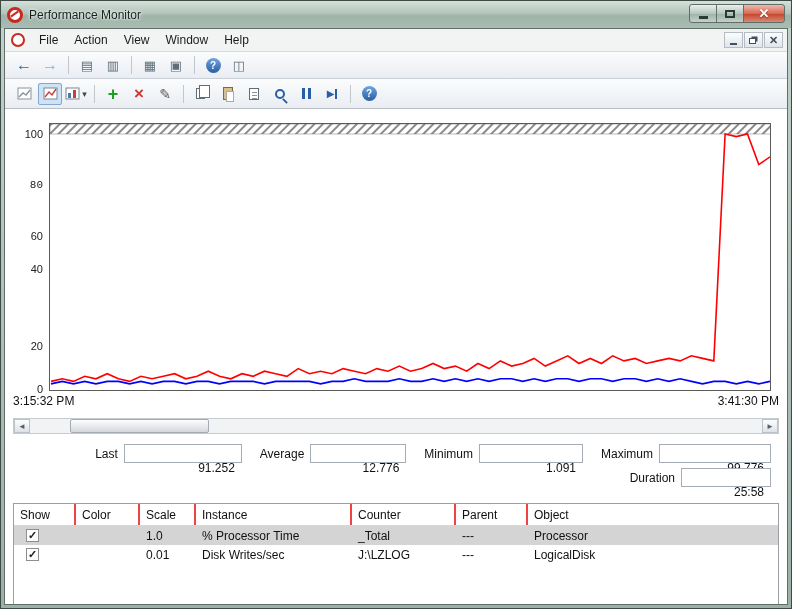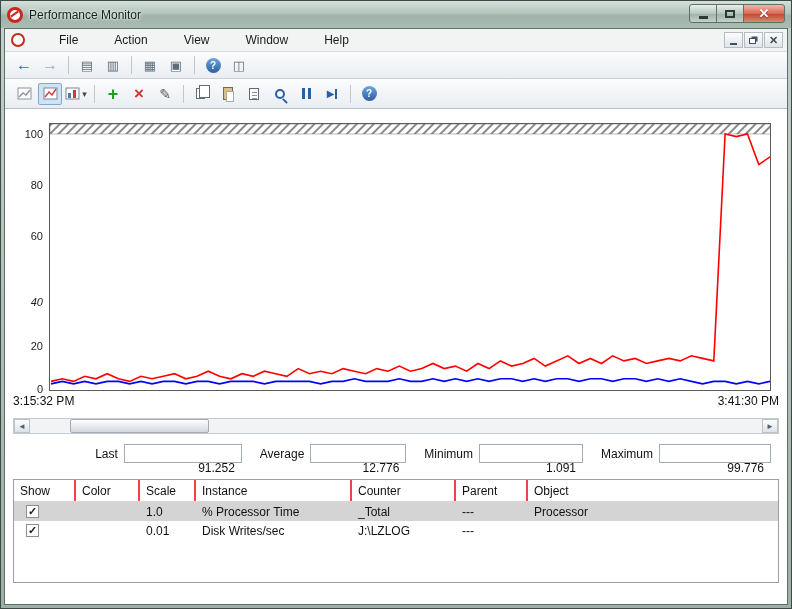--- a/index.html
+++ b/index.html
@@ -16,21 +16,21 @@
   .cap-btn { width:28px; height:19px; border:1px solid #5f6e68; display:flex; align-items:center; justify-content:center;
     background:linear-gradient(#e9f0ec, #b6c6be 50%, #9fb2a8 52%, #c2d1c9); margin-left:-1px; }
   .cap-btn.first { border-radius:3px 0 0 3px; } .cap-btn.close { border-radius:0 3px 3px 0; width:42px;
     background:linear-gradient(#f0b8ad, #d86a54 50%, #c4452d 52%, #d98a74); }
   .g-minbar { width:9px; height:3px; background:#2c3a34; margin-top:7px; }
   .g-maxrect { width:10px; height:8px; border:2px solid #2c3a34; background:transparent; }
   .g-closex { color:#fff; font-size:13px; font-weight:bold; text-shadow:0 1px 1px #7e2416; }
   
   .inner { flex:1; margin:0 3px 3px 3px; border:1px solid #5f6e68; background:#fff; display:flex; flex-direction:column; overflow:hidden; }
   
-  .menubar { flex:0 0 23px; background:#f2f4f3; border-bottom:1px solid #d9d9d9; display:flex; align-items:center; padding:0 4px; position:relative;gap:20px; }
+  .menubar { flex:0 0 23px; background:#f2f4f3; border-bottom:1px solid #d9d9d9; display:flex; align-items:center; padding:0 4px; position:relative; }
   .menu-doc-icon { width:14px; height:14px; border-radius:50%; border:2px solid #c8281e; background:#fff; margin:0 6px 0 2px; }
   .menu-item { font-size:12px; color:#1a1a1a; padding:3px 8px; }
   .mmc-btns { position:absolute; right:4px; top:3px; display:flex; gap:1px; }
   .mmc-btn { width:19px; height:16px; border:1px solid #b5bcc4; background:linear-gradient(#fdfdfd,#dfe5ea);
     display:flex; align-items:center; justify-content:center; }
   .mg-min { width:7px; height:2px; background:#41505e; margin-top:7px; }
   .mg-rest { width:7px; height:6px; border:1px solid #41505e; box-shadow:2px -2px 0 -0.5px #41505e; margin:2px 0 0 -2px; background:#fff; }
   .mg-close { font-size:11px; font-weight:bold; color:#41505e; }
   
   .toolbar { display:flex; align-items:center; padding:0 6px; background:linear-gradient(#fbfcfd,#e9edf2); border-bottom:1px solid #c9cfd6; }
@@ -223,23 +223,23 @@
           <span class="help-circle">?</span>
         </div>
     </div>
 
     <div class="content">
 
       <div class="chart-area">
         <div class="y-axis">
             <div class="ytick" style="top: 260px;">0</div>
             <div class="ytick" style="top: 209px; margin-top: 8px;">20</div>
-            <div class="ytick" style="top: 173px; font-style: italic;">40</div>
+            <div class="ytick" style="top: 140px;">40</div>
             <div class="ytick" style="top: 107px;">60</div>
-            <div class="ytick" style="top: 56px;">80</div>
+            <div class="ytick" style="top: 56px; font-family: Liberation Mono, monospace;">80</div>
             <div class="ytick" style="top: 5px;">100</div>
           </div>
         <svg class="plot" width="722" height="268">
             <defs>
               <pattern id="hatch" width="6" height="6" patternUnits="userSpaceOnUse" patternTransform="rotate(45)">
                 <rect width="6" height="6" fill="#ffffff"></rect>
                 <line x1="1" y1="0" x2="1" y2="6" stroke="#8a8a8a" stroke-width="2"></line>
               </pattern>
             </defs>
             <rect x="0" y="0" width="722" height="10" fill="url(#hatch)" stroke="#777" stroke-width="0.5"></rect>
@@ -263,20 +263,24 @@
       <div class="stats-row">
         <span class="stat-label">Last</span>
         <div class="stat-box w-last">91.252</div>
         <span class="stat-label">Average</span>
         <div class="stat-box w-avg">12.776</div>
         <span class="stat-label">Minimum</span>
         <div class="stat-box w-min">1.091</div>
         <span class="stat-label">Maximum</span>
         <div class="stat-box w-max">99.776</div>
       </div>
+      <div class="stats-row second">
+        <span class="stat-label">Duration</span>
+        <div class="stat-box w-dur">25:58</div>
+      </div>
 
       <div class="legend">
         <div class="lhead">
           <div>Show</div>
           <div>Color</div>
           <div>Scale</div>
           <div>Instance</div>
           <div>Counter</div>
           <div>Parent</div>
           <div>Object</div>
@@ -294,18 +298,19 @@
         </div>
         <div class="lrow">
           <div>
               <span class="checkbox checked"></span>
             </div>
           <div><span class="swatch" style="background: rgb(0, 0, 255);"></span></div>
           <div>0.01</div>
           <div>Disk Writes/sec</div>
           <div>J:\LZLOG</div>
           <div>---</div>
+          <div>LogicalDisk</div>
         </div>
       </div>
 
     </div>
   </div>
 </div>
 
 </body></html>

